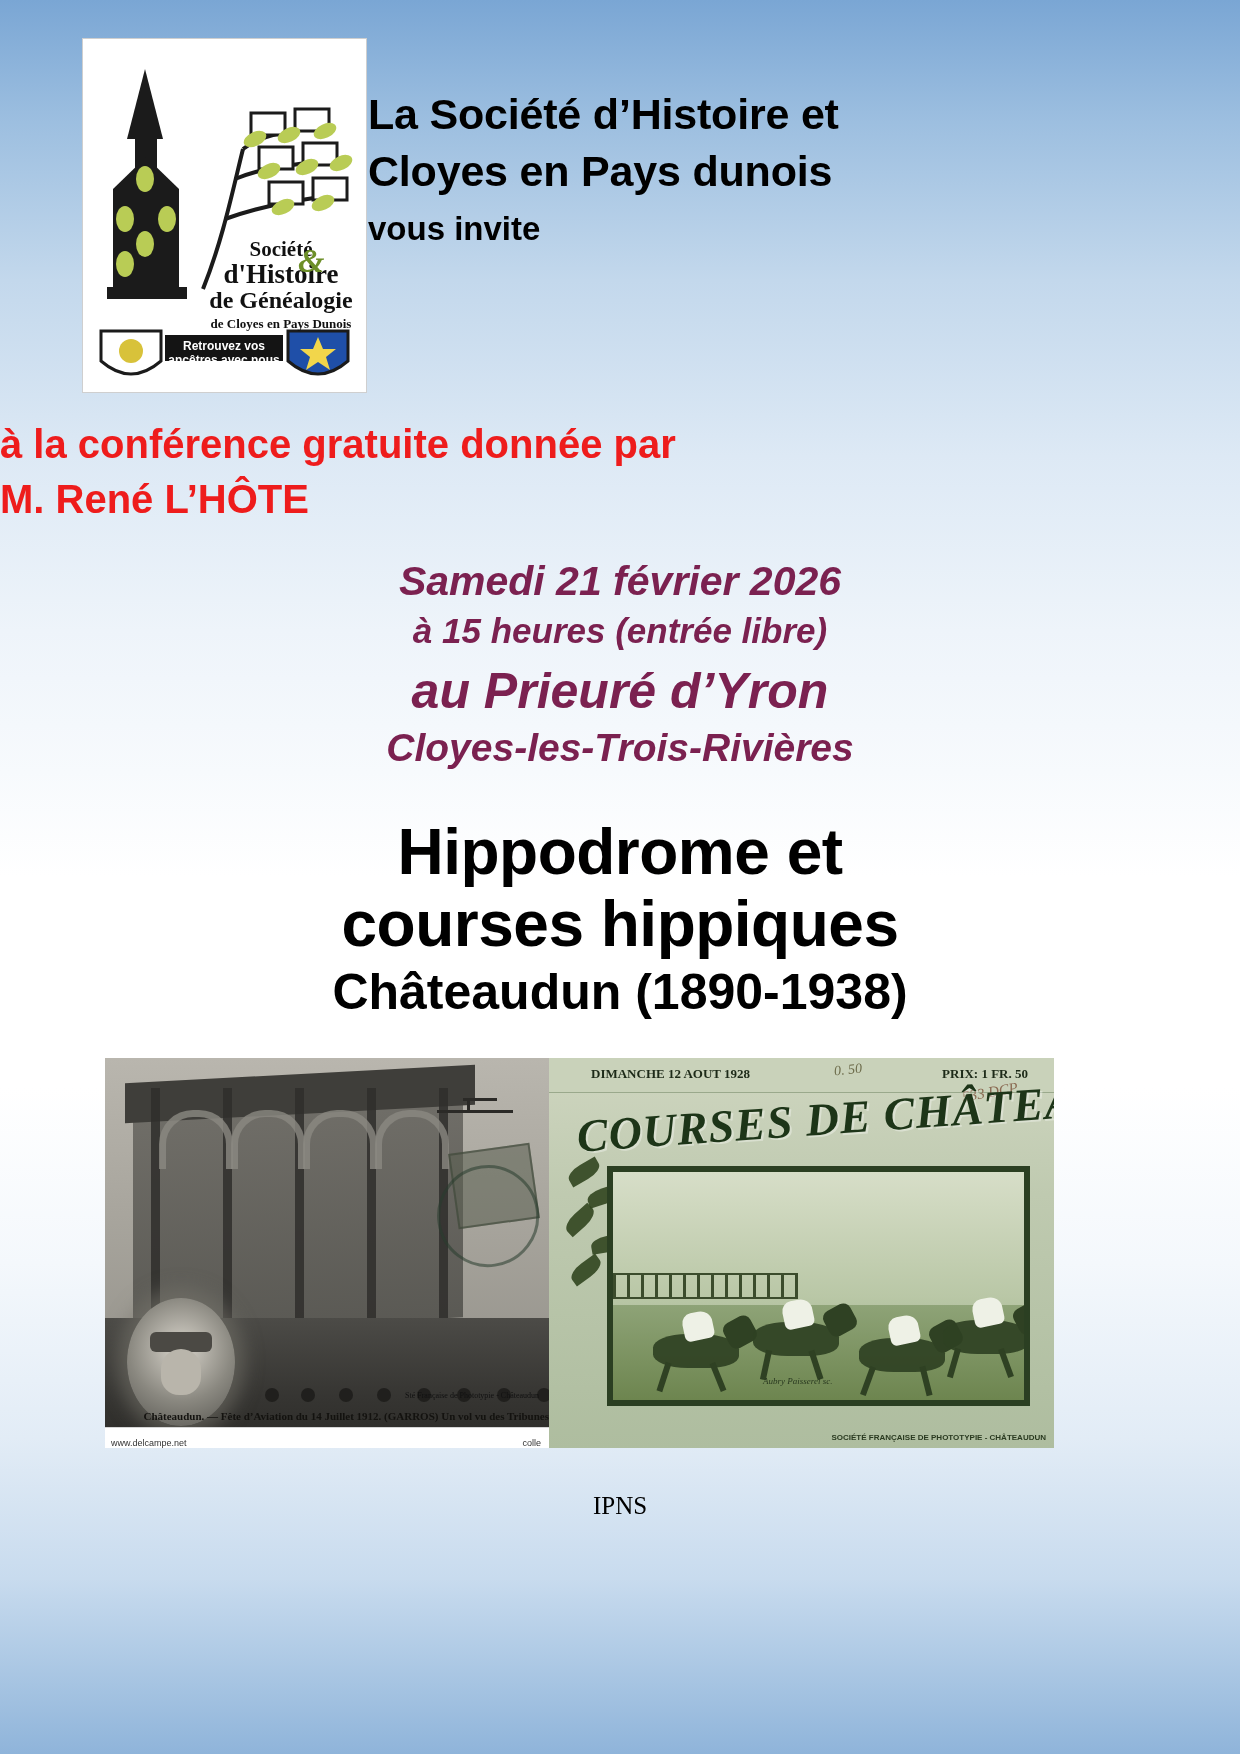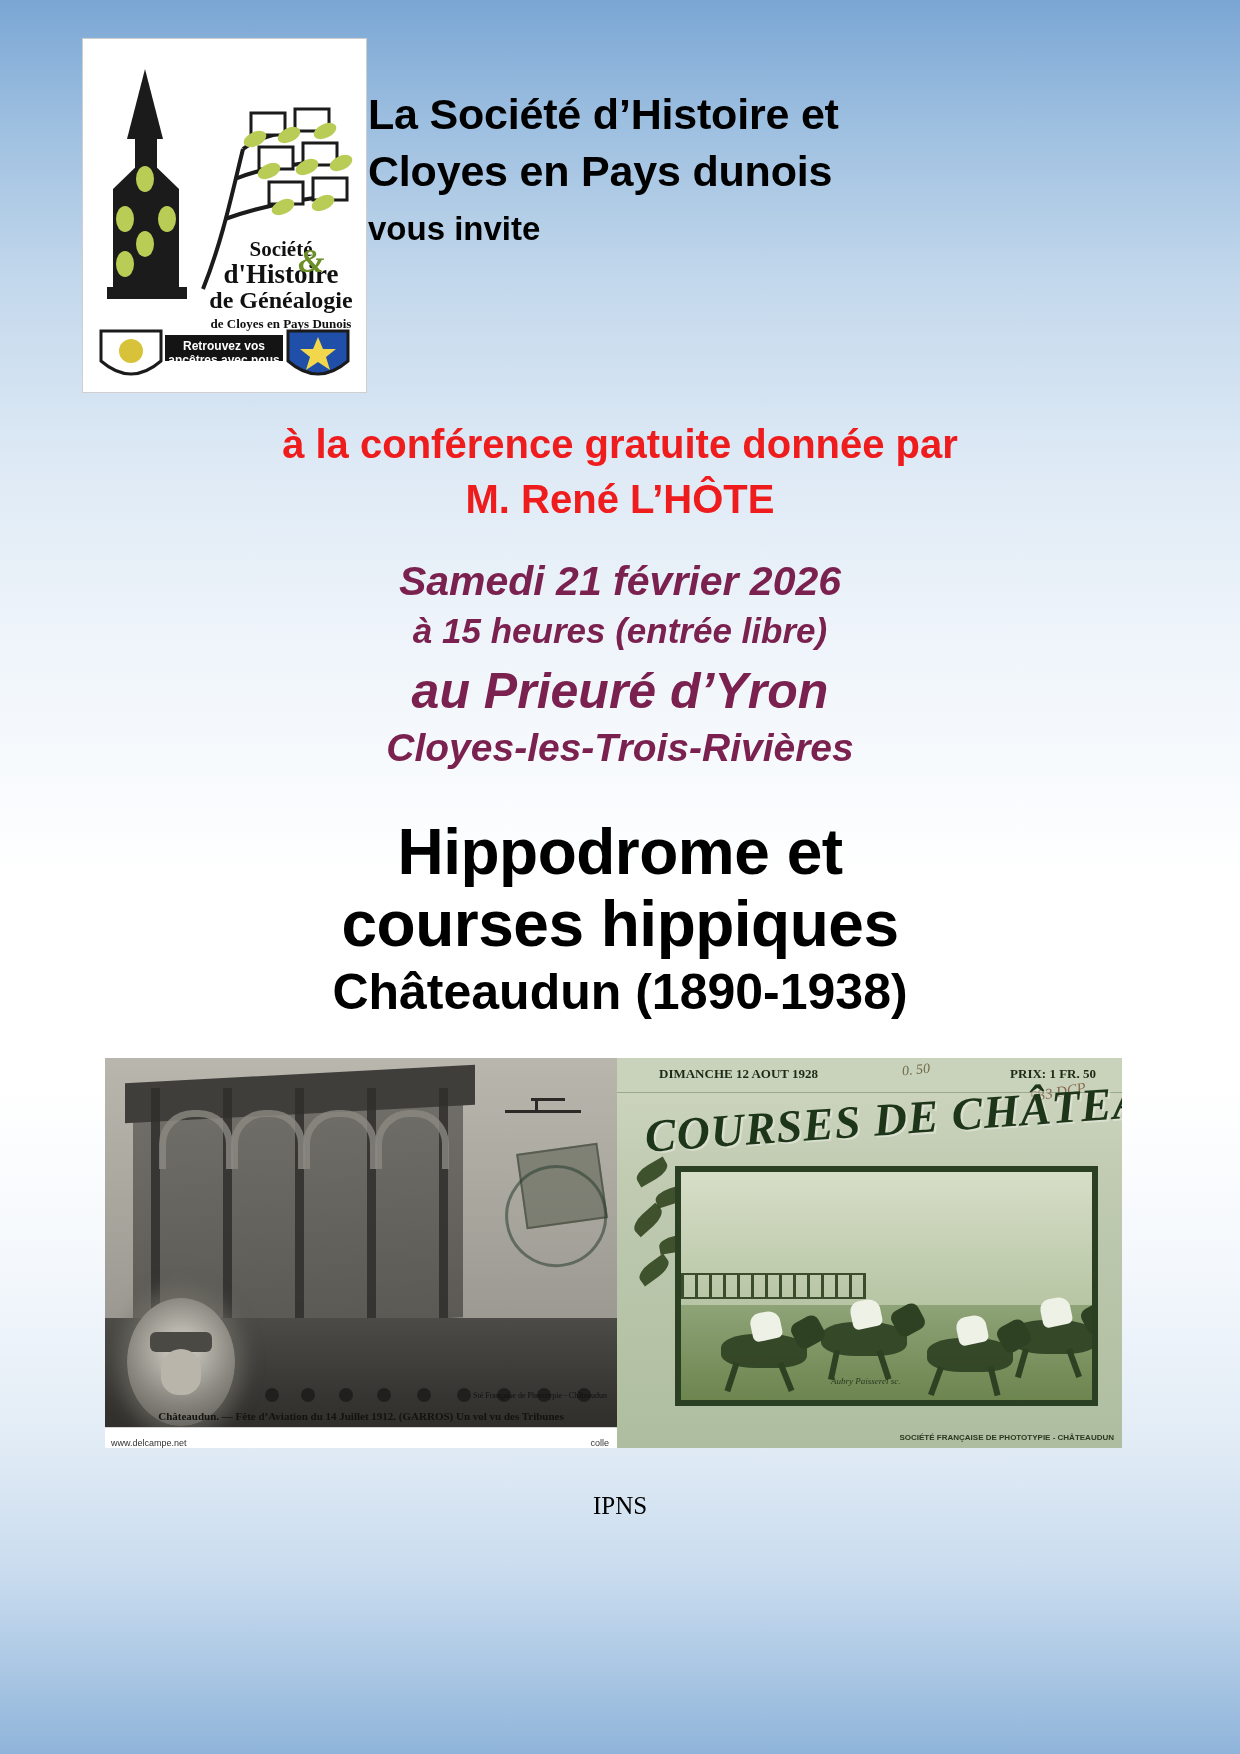--- a/index.html
+++ b/index.html
@@ -69,21 +69,20 @@
   }
   .society-title .invite {
     font-size: 33px;
     font-weight: bold;
     color: #000000;
     margin-top: 10px;
   }
 
   
   .conference {
-    text-align: center;
     color: #ee1c1c;
     font-weight: bold;
     margin-top: 26px;
   }
   .conference .c1 {
     font-size: 40px;
     line-height: 1.25;
   }
   .conference .c2 {
     font-size: 40px;
@@ -128,21 +127,21 @@
     margin: 36px auto 0 auto;
     width: 1030px;
     height: 390px;
     gap: 0;
   }
   .pc {
     position: relative;
     overflow: hidden;
   }
   .pc-left {
-    width: 512px;
+    width: 444px;
     height: 390px;
     background: #8e8d88;
   }
   .pc-right {
     width: 505px;
     height: 390px;
     background: #7e8f6f;
   }
 
   
@@ -231,21 +230,21 @@
   }
   .pcl-portrait-face {
     position: absolute; left: 50%; top: 40%;
     transform: translateX(-50%);
     width: 40px; height: 46px;
     background: #b9b5ab; border-radius: 20px 20px 18px 18px;
   }
   .pcl-caption {
     position: absolute;
     left: 0; right: 0; bottom: 26px;
-    text-align: center;
+    text-align: right;
     color: #13120f;
     font-size: 11px;
     font-weight: bold;
     font-family: "Liberation Serif", serif;
   }
   .pcl-credit {
     position: absolute;
     right: 10px; bottom: 48px;
     color: #111;
     font-size: 8px;

